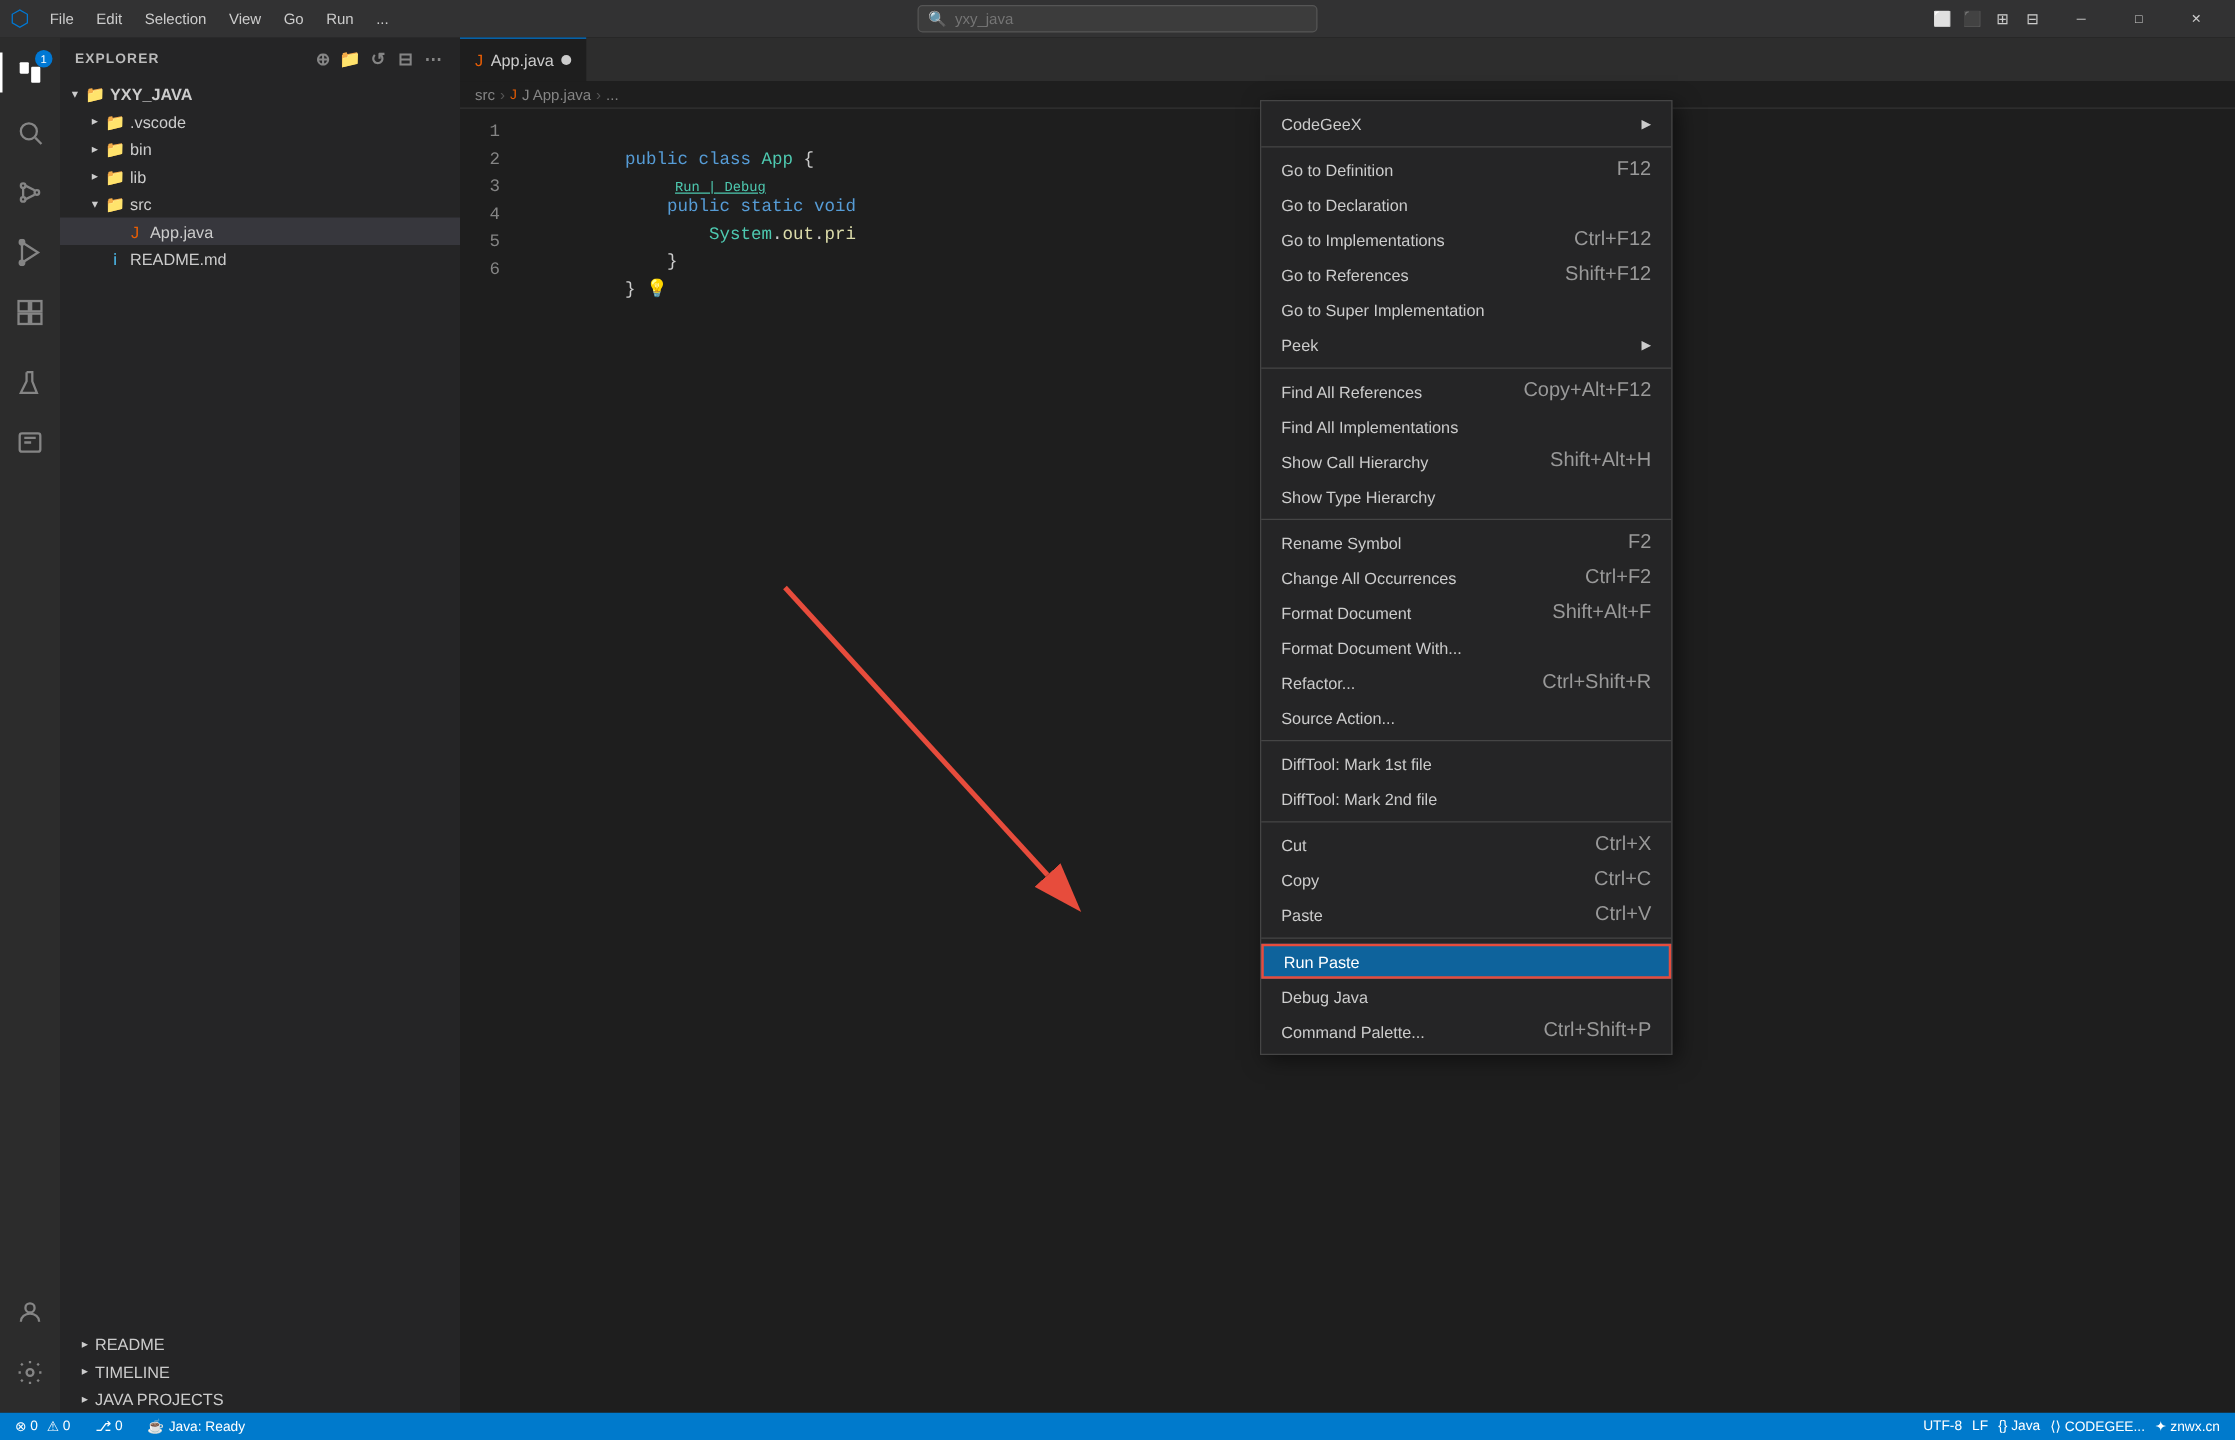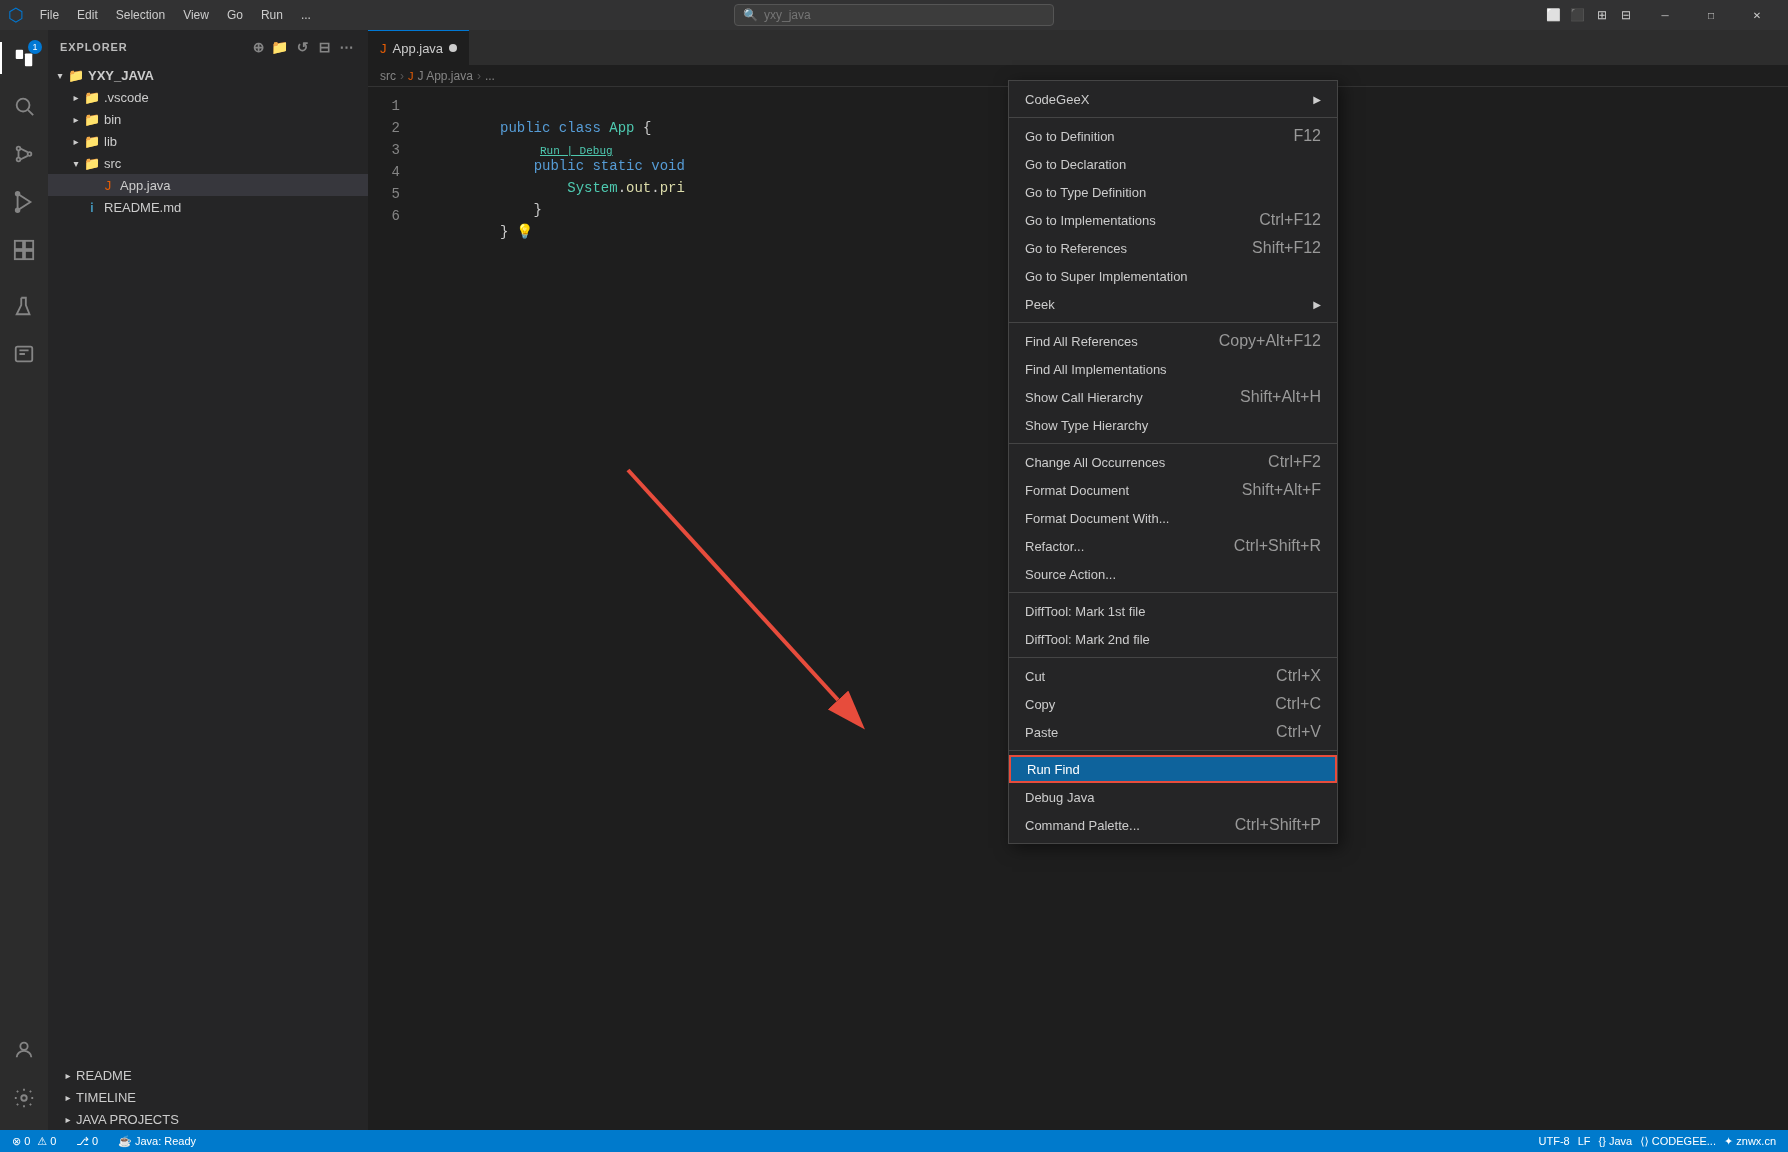--- a/index.html
+++ b/index.html
@@ -578,24 +578,20 @@
 
       <div class="menu-item">
         <span class="menu-item-label">Go to Definition</span>
         <span class="menu-item-shortcut">F12</span>
       </div>
       <div class="menu-item">
         <span class="menu-item-label">Go to Declaration</span>
         <span class="menu-item-shortcut"></span>
       </div>
       <div class="menu-item">
-        <span class="menu-item-label">Go to Type Definition</span>
-        <span class="menu-item-shortcut"></span>
-      </div>
-      <div class="menu-item">
         <span class="menu-item-label">Go to Implementations</span>
         <span class="menu-item-shortcut">Ctrl+F12</span>
       </div>
       <div class="menu-item">
         <span class="menu-item-label">Go to References</span>
         <span class="menu-item-shortcut">Shift+F12</span>
       </div>
       <div class="menu-item">
         <span class="menu-item-label">Go to Super Implementation</span>
         <span class="menu-item-shortcut"></span>
@@ -618,20 +614,24 @@
         <span class="menu-item-label">Show Call Hierarchy</span>
         <span class="menu-item-shortcut">Shift+Alt+H</span>
       </div>
       <div class="menu-item">
         <span class="menu-item-label">Show Type Hierarchy</span>
         <span class="menu-item-shortcut"></span>
       </div>
       <div class="menu-separator"></div>
 
       <div class="menu-item">
+        <span class="menu-item-label">Rename Symbol</span>
+        <span class="menu-item-shortcut">F2</span>
+      </div>
+      <div class="menu-item">
         <span class="menu-item-label">Change All Occurrences</span>
         <span class="menu-item-shortcut">Ctrl+F2</span>
       </div>
       <div class="menu-item">
         <span class="menu-item-label">Format Document</span>
         <span class="menu-item-shortcut">Shift+Alt+F</span>
       </div>
       <div class="menu-item">
         <span class="menu-item-label">Format Document With...</span>
         <span class="menu-item-shortcut"></span>
@@ -664,21 +664,21 @@
         <span class="menu-item-label">Copy</span>
         <span class="menu-item-shortcut">Ctrl+C</span>
       </div>
       <div class="menu-item">
         <span class="menu-item-label">Paste</span>
         <span class="menu-item-shortcut">Ctrl+V</span>
       </div>
       <div class="menu-separator"></div>
 
       <div class="menu-item highlighted-blue" style="border: 2px solid #e74c3c;">
-        <span class="menu-item-label">Run Find</span>
+        <span class="menu-item-label">Run Paste</span>
         <span class="menu-item-shortcut"></span>
       </div>
       <div class="menu-item">
         <span class="menu-item-label">Debug Java</span>
         <span class="menu-item-shortcut"></span>
       </div>
 
       <div class="menu-item">
         <span class="menu-item-label">Command Palette...</span>
         <span class="menu-item-shortcut">Ctrl+Shift+P</span>

